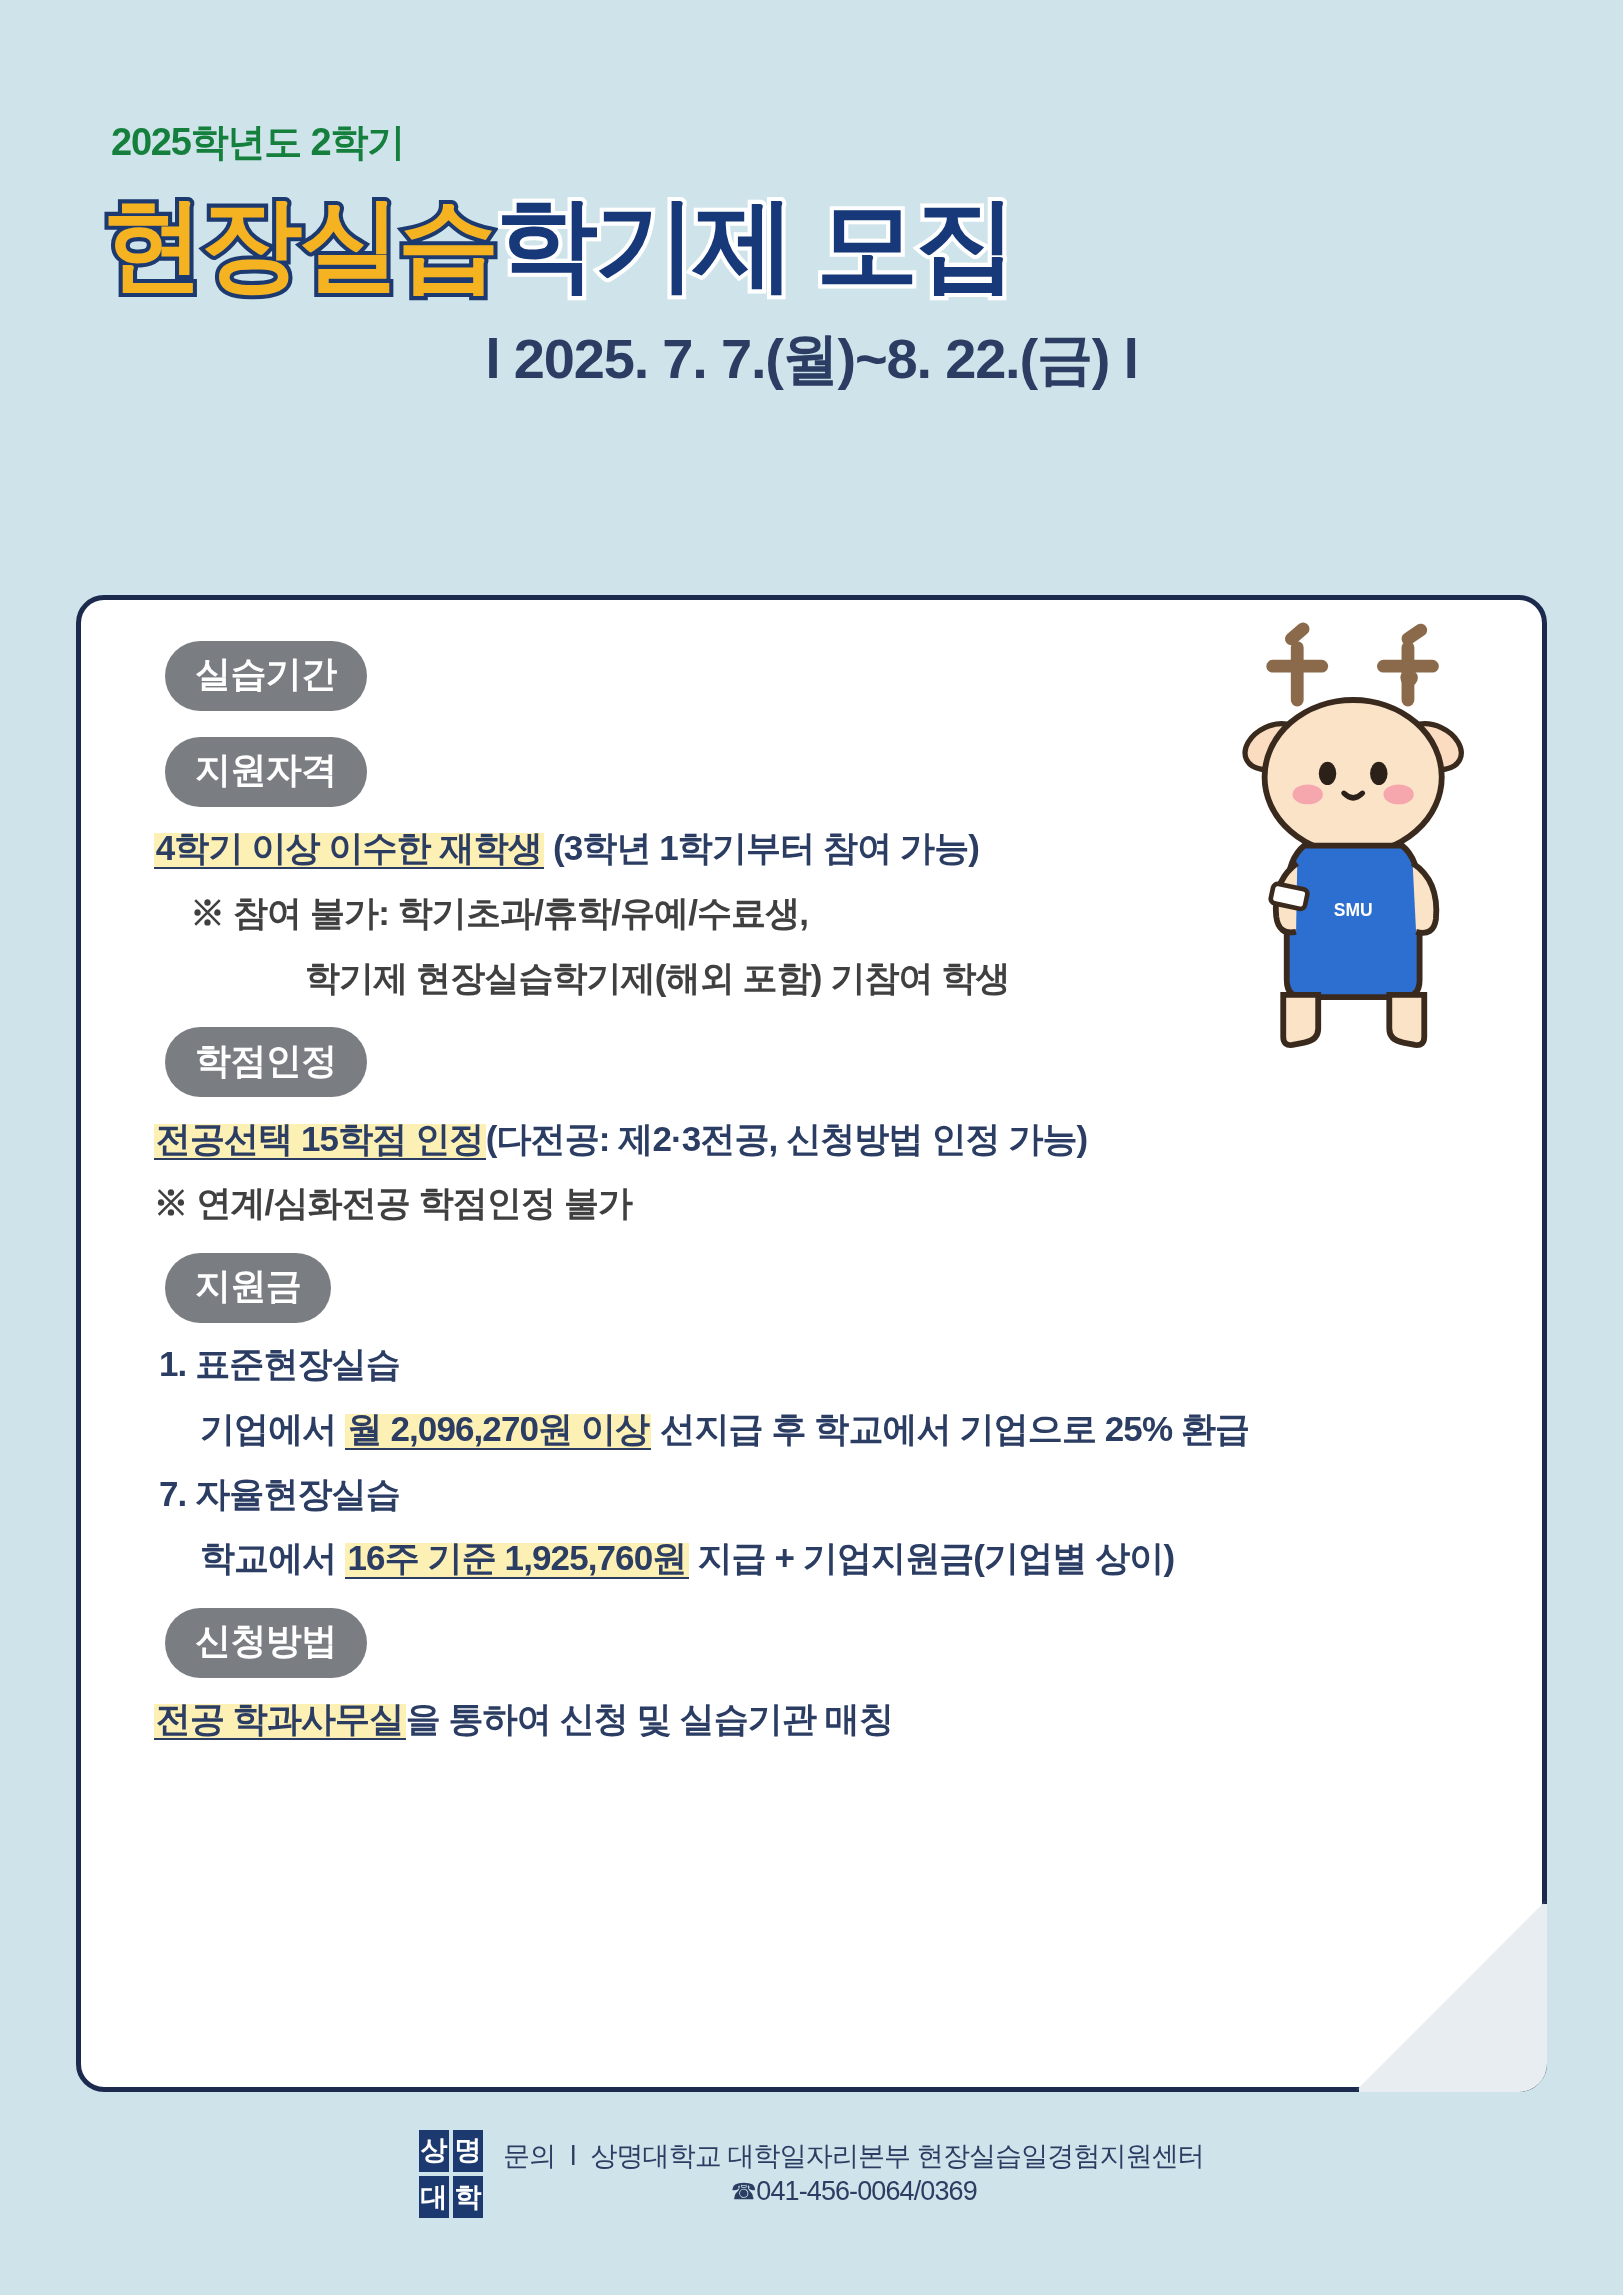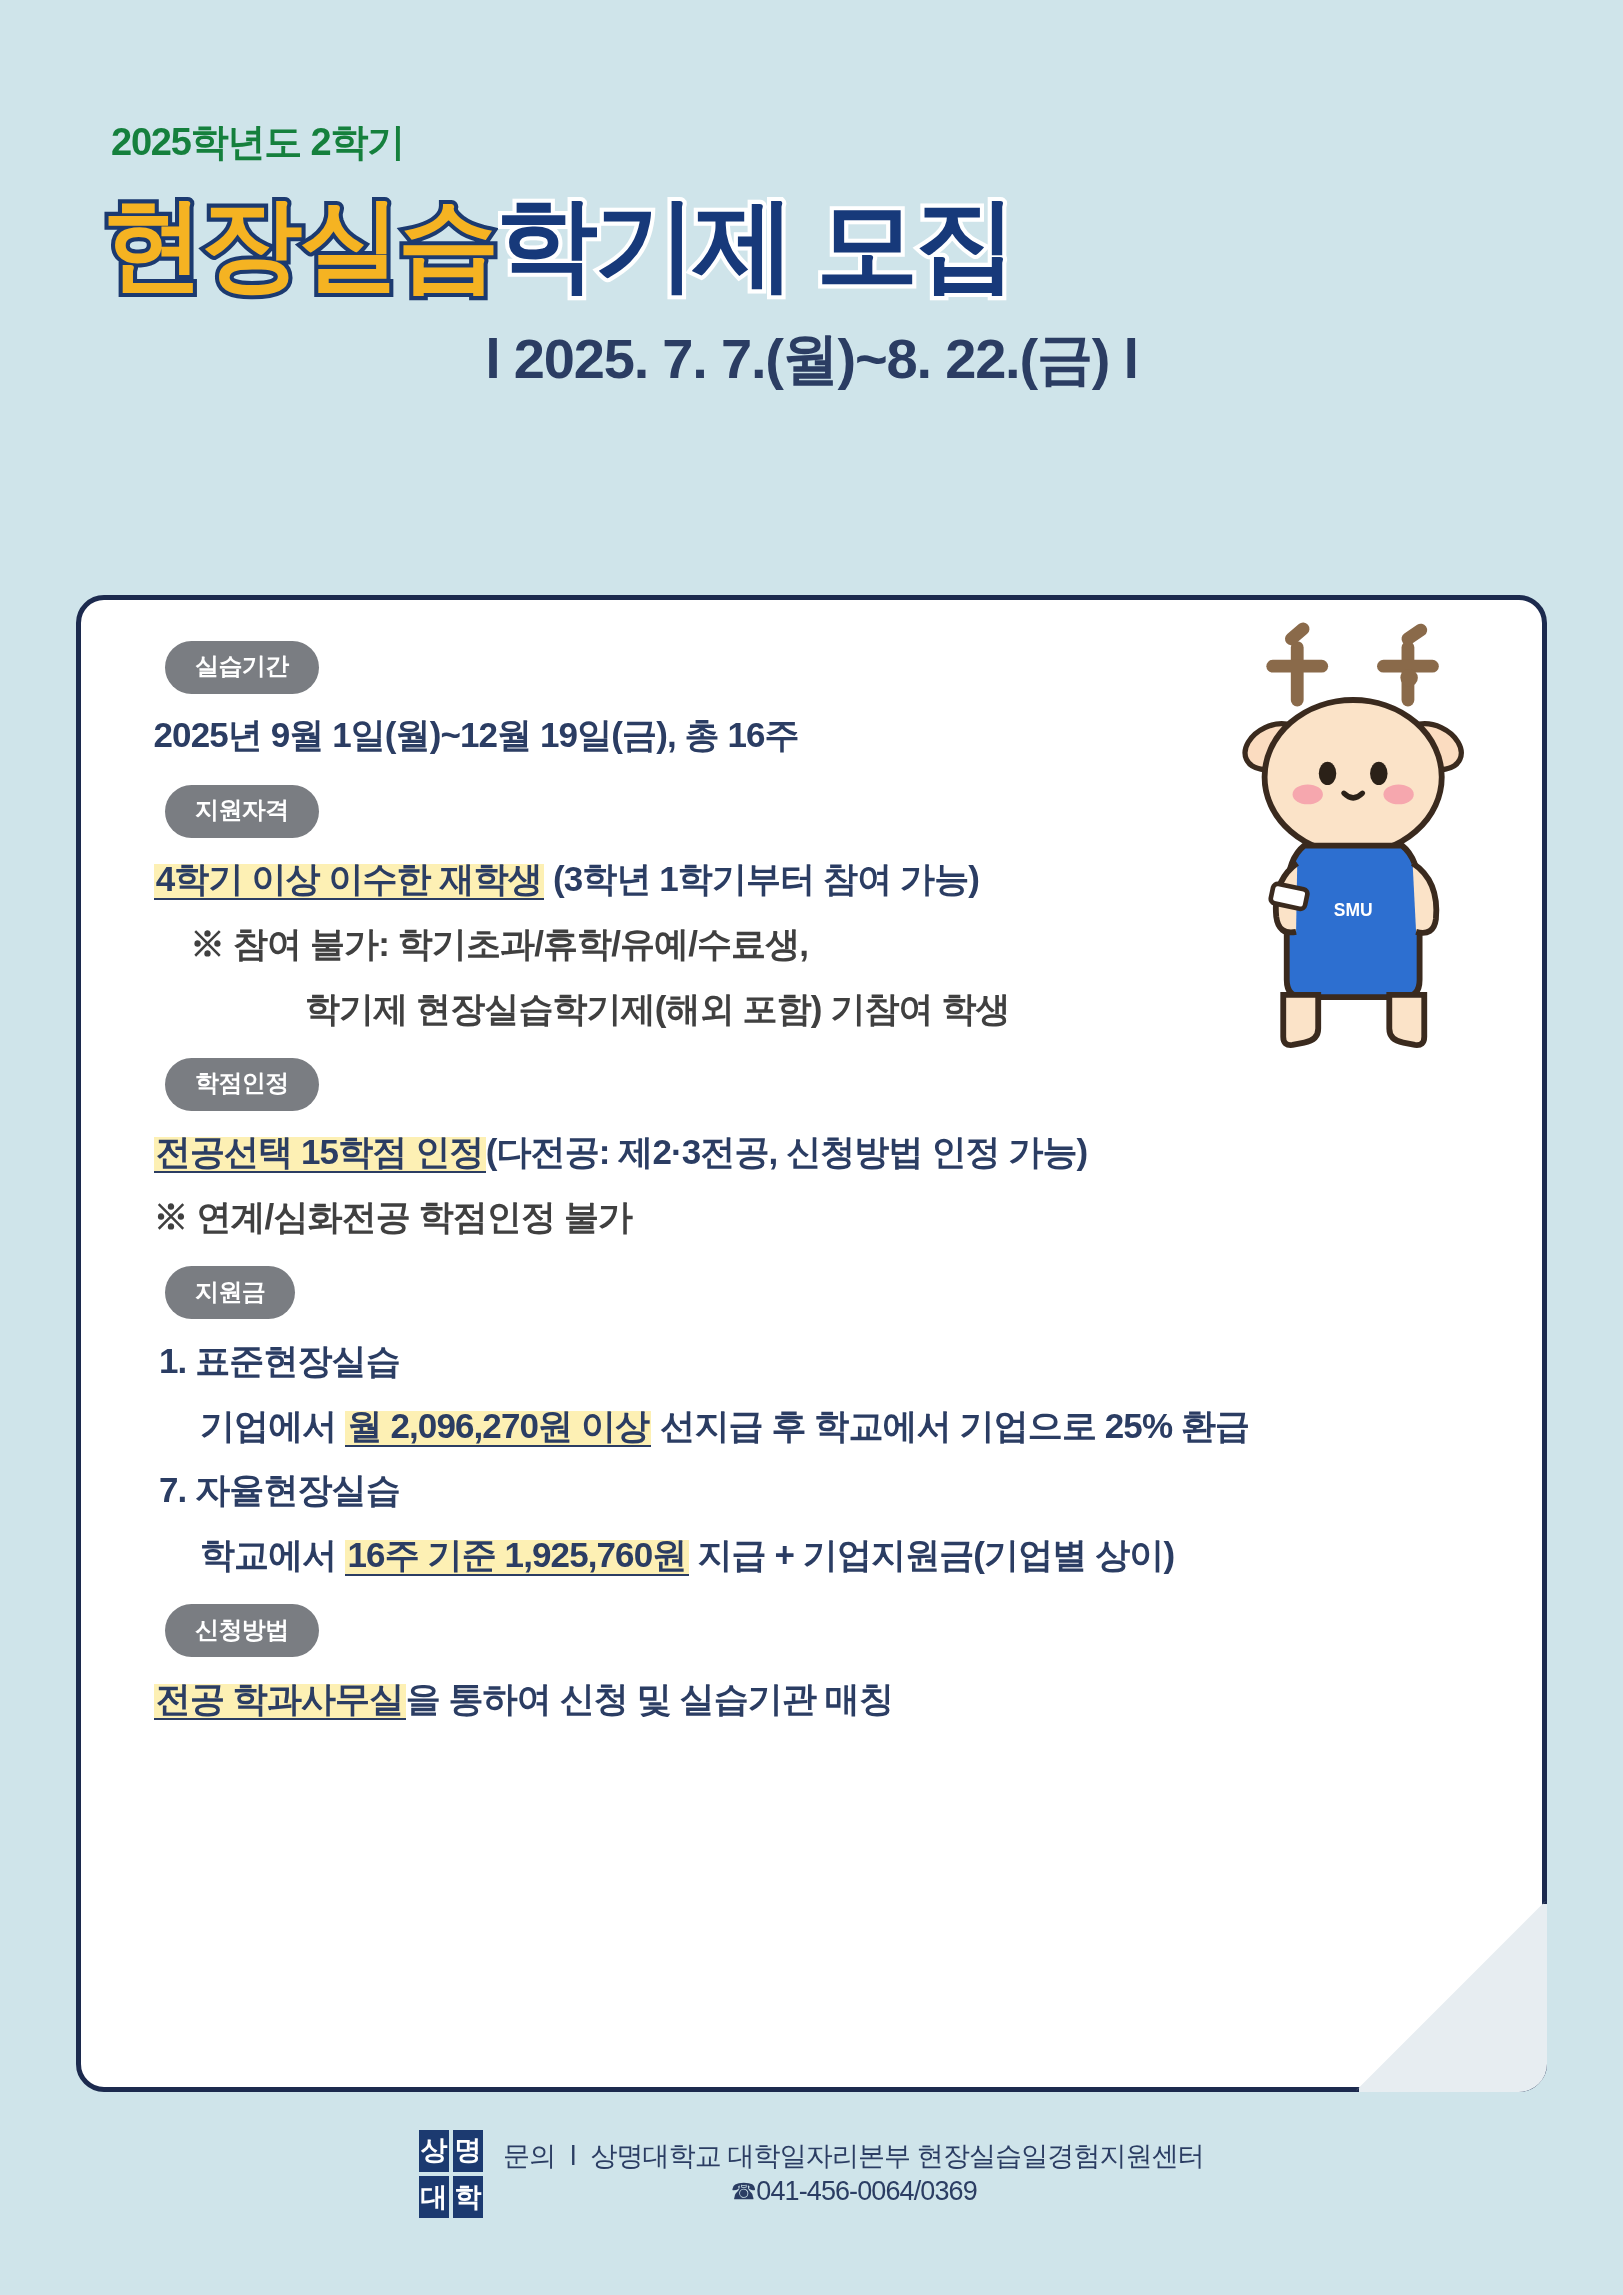--- a/index.html
+++ b/index.html
@@ -84,21 +84,21 @@
   .card-inner {
     position: relative;
     padding: 41px 55px 23px 55px;
     height: 100%;
   }
 
   .pill {
     display: inline-block;
     background: #7a7d82;
     color: #ffffff;
-    font-size: 24px;
+    font-size: 36px;
     font-weight: 800;
     letter-spacing: -0.6px;
     padding: 9.3px 30px 11.7px 30px;
     border-radius: 35px;
     margin-left: 29px;
     text-align: center;
   }
 
   .body-text {
     font-size: 35px;
@@ -219,21 +219,20 @@
       <path d="M160 430 q-42 30 -36 92 q4 32 34 26" fill="#fbe3c8" stroke="#3a2a1e" stroke-width="10"></path>
       <path d="M358 430 q46 30 40 96 q-4 30 -34 22" fill="#fbe3c8" stroke="#3a2a1e" stroke-width="10"></path>
       <rect x="116" y="470" width="60" height="34" rx="8" fill="#ffffff" stroke="#3a2a1e" stroke-width="8" transform="rotate(12 146 487)"></rect>
 
       <path d="M196 656 l0 58 q0 20 -24 24 l-20 4 q-16 2 -16 -14 l0 -72 z" fill="#fbe3c8" stroke="#3a2a1e" stroke-width="10"></path>
       <path d="M318 656 l0 58 q0 20 24 24 l20 4 q16 2 16 -14 l0 -72 z" fill="#fbe3c8" stroke="#3a2a1e" stroke-width="10"></path>
     </svg>
 
     <div class="sec sec-first">
       <div class="pill">실습기간</div>
-      <div class="body-text">2025년 9월 1일(월)~12월 19일(금), 총 16주</div>
     </div>
 
     <div class="sec">
       <div class="pill">지원자격</div>
       <div class="body-text">
         <span class="hl">4학기 이상 이수한 재학생</span><span> (3학년 1학기부터 참여 가능)</span>
       </div>
       <div class="body-text red sub-indent">※ 참여 불가: 학기초과/휴학/유예/수료생,</div>
       <div class="body-text red sub-indent2">학기제 현장실습학기제(해외 포함) 기참여 학생</div>
     </div>

